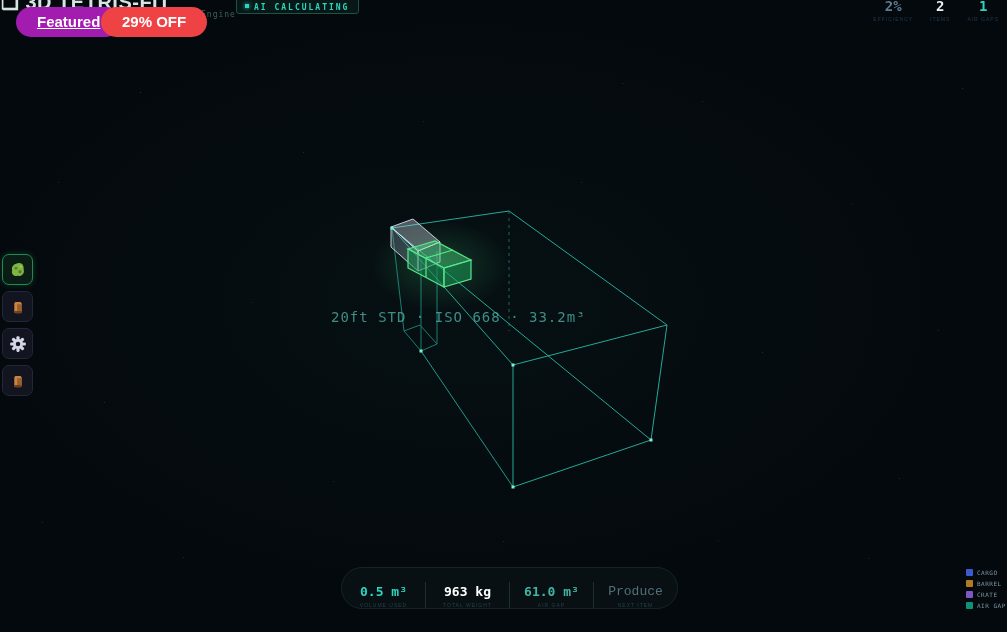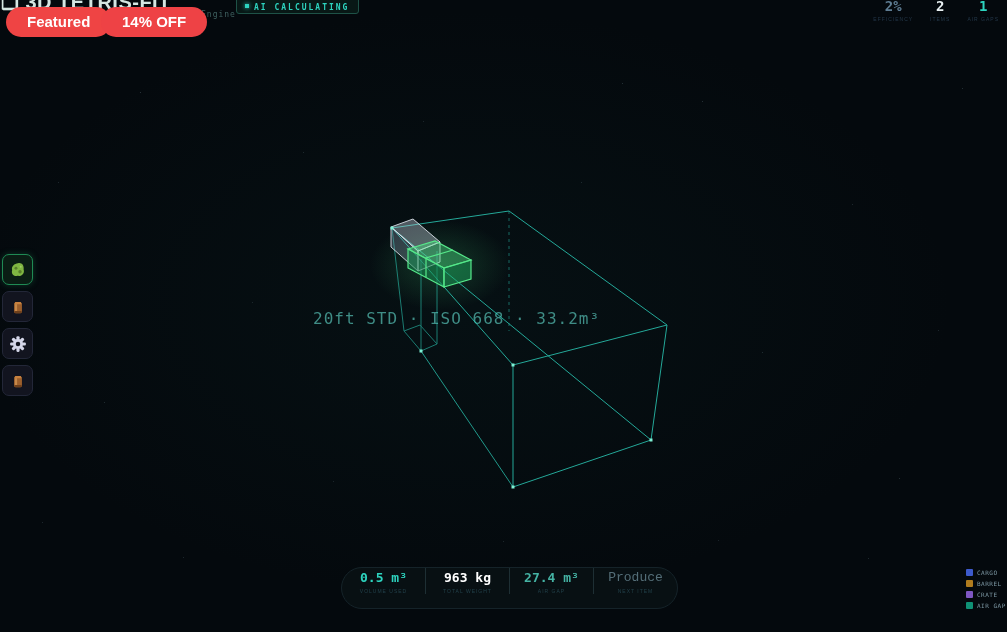--- a/index.html
+++ b/index.html
@@ -24,48 +24,48 @@
       333px 481px 0 0 rgba(170,210,220,.18), 581px 182px 0 0 rgba(170,210,220,.2),
       938px 330px 0 0 rgba(170,210,220,.2), 718px 540px 0 0 rgba(170,210,220,.18); }
 
   
   .app-title { position:absolute; left:1px; top:-10px; font-size:20px; font-weight:bold;
     letter-spacing:.5px; color:#d5e6e2; white-space:nowrap; }
   .subtitle { position:absolute; left:201px; top:10px; font-family:"DejaVu Sans Mono",monospace;
     font-size:8px; color:#3f6160; letter-spacing:1px; z-index:1; }
   .badge { position:absolute; top:7px; height:30px; line-height:30px; padding:0 21px;
     border-radius:15px; font-size:15px; font-weight:bold; color:#fff; z-index:2; }
-  .badge-featured { left:6px; background:#ef4444; }
+  .badge-featured { left:16px; background:#a21caf;text-decoration:underline; }
   .badge-off { left:101px; background:#ee4245; }
   .ai-badge { position:absolute; left:236px; top:-3px; height:17px; padding:3px 9px 0 8px;
     background:#081816; border:1px solid #1e5247; border-radius:3px;
     font-family:"DejaVu Sans Mono",monospace; font-size:8px; font-weight:bold;
     letter-spacing:2px; color:#2dd4bf; display:flex; align-items:center; gap:5px; z-index:2; }
   .ai-dot { width:4px; height:4px; background:#2dd4bf; box-shadow:0 0 4px #2dd4bf; display:inline-block; margin-top:-3px; }
 
   .top-stats { position:absolute; right:8px; top:-2px; display:flex; gap:17px; text-align:center; }
   .tstat .v { font-family:"DejaVu Sans Mono",monospace; font-size:14px; font-weight:bold; }
   .tstat .l { font-size:5px; letter-spacing:1px; color:#24384a; margin-top:2px; }
   .tstat.s0 .v { color:#5e7d93; } .tstat.s1 .v { color:#e9f1f3; } .tstat.s2 .v { color:#2dd4bf; }
 
   
   .sidebar { position:absolute; left:2px; top:254px; display:flex; flex-direction:column; gap:6px; z-index:3; }
   .tool-btn { width:31px; height:31px; border-radius:7px; background:#12141f;
     border:1px solid #232738; display:flex; align-items:center; justify-content:center; cursor:pointer; }
   .tool-btn.selected { background:#0a1d14; border-color:#1f8a54; box-shadow:0 0 6px rgba(31,138,84,.35); }
 
   
-  .scene-label { position:absolute; left:313px; top:309px; z-index:1;
-    font-family:"DejaVu Sans Mono",monospace; font-size:16px; letter-spacing:1px; color:#3f8d86; }
+  .scene-label { position:absolute; left:331px; top:309px; z-index:1;
+    font-family:"DejaVu Sans Mono",monospace; font-size:14px; letter-spacing:1px; color:#3f8d86; }
   .scene-svg { position:absolute; inset:0; z-index:2; }
 
   
   .footer-bar { position:absolute; left:341px; top:567px; width:337px; height:42px;
     background:rgba(9,17,21,.88); border:1px solid #152329; border-radius:21px;
-    display:flex; align-items:flex-start; z-index:3; }
+    display:flex; align-items:flex-end; z-index:3; }
   .fcell { flex:1; text-align:center; padding-top:2px; }
   .fcell + .fcell { border-left:1px solid rgba(90,130,140,.28); }
   .fcell .v { font-family:"DejaVu Sans Mono",monospace; font-size:13px; font-weight:bold; }
   .fcell .l { font-size:5px; letter-spacing:1px; color:#22404a; margin-top:3px; }
   .fcell.f0 .v { color:#2dd4bf; } .fcell.f1 .v { color:#ffffff; }
   .fcell.f2 .v { color:#45b3a4; } .fcell.f3 .v { color:#546e78; font-weight:normal;font-family:Liberation Mono, monospace; }
 
   
   .legend { position:absolute; left:966px; top:567px; z-index:3; }
   .lrow { display:flex; align-items:center; gap:4px; height:11px; }
@@ -76,21 +76,21 @@
   .sw2 { background:#7e57c2; } .sw3 { background:#0f9175; }
 </style>
 </head>
 <body>
 
 <div class="stars"></div>
 
 <div class="app-title"><span>❑</span> <span>3D TETRIS-FIT</span></div>
 <div class="subtitle">Engine</div>
 <div class="badge badge-featured">Featured</div>
-<div class="badge badge-off">14% OFF</div>
+<div class="badge badge-off">29% OFF</div>
 <div class="ai-badge">
   <span class="ai-dot"></span>
   <span>AI CALCULATING</span>
 </div>
 
 <div class="top-stats">
   <div class="tstat s0">
     <div class="v">2%</div>
     <div class="l">EFFICIENCY</div>
   </div>
@@ -194,21 +194,21 @@
 <div class="footer-bar">
   <div class="fcell f0">
     <div class="v">0.5 m³</div>
     <div class="l">VOLUME USED</div>
   </div>
   <div class="fcell f1">
     <div class="v">963 kg</div>
     <div class="l">TOTAL WEIGHT</div>
   </div>
   <div class="fcell f2">
-    <div class="v">27.4 m³</div>
+    <div class="v">61.0 m³</div>
     <div class="l">AIR GAP</div>
   </div>
   <div class="fcell f3">
     <div class="v">Produce</div>
     <div class="l">NEXT ITEM</div>
   </div>
 </div>
 
 <div class="legend">
   <div class="lrow">

